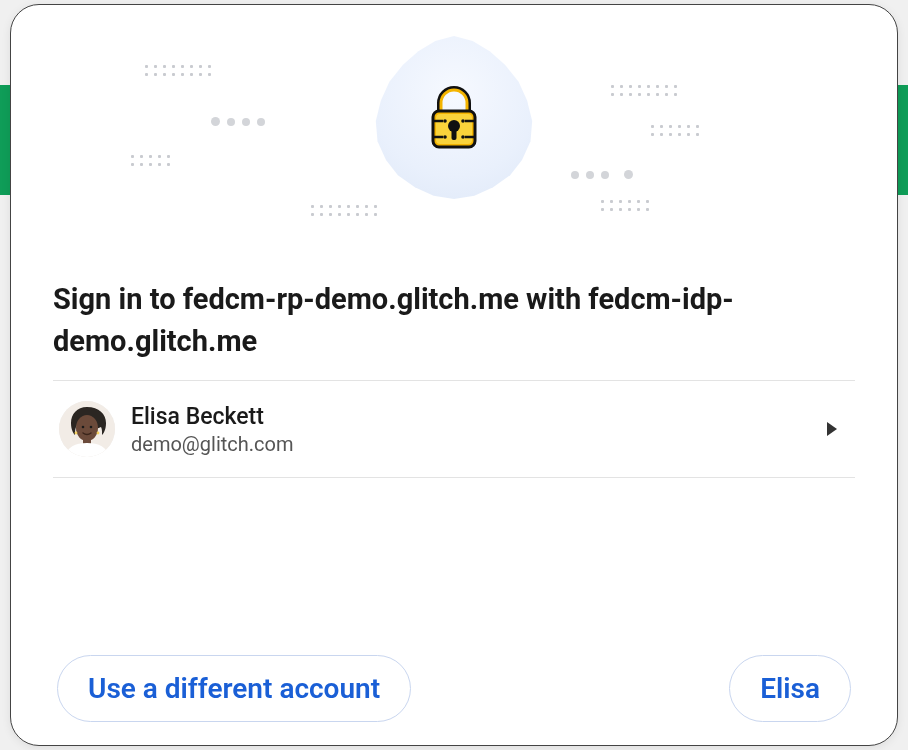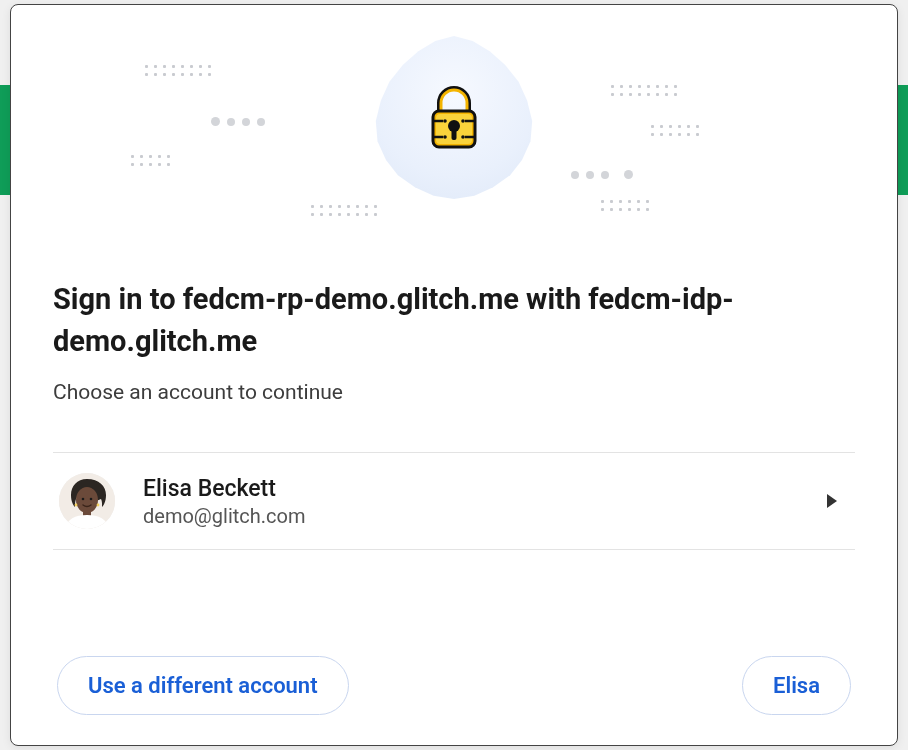--- a/index.html
+++ b/index.html
@@ -20,25 +20,25 @@
       background: #0f9d58;
     }
     .dialog {
       position: absolute;
       top: 4px;
       left: 10px;
       right: 10px;
       bottom: 4px;
       background: #fff;
       border: 1px solid #444;
-      border-radius: 8px;
+      border-radius: 29px;
       box-shadow: 0 2px 10px rgba(0,0,0,0.08);
       display: flex;
       flex-direction: column;
-      padding-bottom: 30px;
+      padding-bottom: 23px;
     }
     .hero {
       height: 225px;
       position: relative;
       display: flex;
       align-items: center;
       justify-content: center;
     }
     .dots-row {
       position: absolute;
@@ -92,21 +92,21 @@
       font-size: 21px;
       color: #3c3c3c;
       margin-bottom: 48px;
     }
     .account-row {
       border-top: 1px solid #e3e3e3;
       border-bottom: 1px solid #e3e3e3;
       padding: 20px 6px 20px 6px;
       display: flex;
       align-items: center;
-      gap: 28px;
+      gap: 16px;
       cursor: pointer;
     }
     .avatar {
       width: 56px;
       height: 56px;
       border-radius: 50%;
       overflow: hidden;
       flex-shrink: 0;
       background: #eee;
     }
@@ -132,21 +132,21 @@
     .button-row {
       display: flex;
       justify-content: space-between;
       padding: 0 4px;
       margin-top: 20px;
     }
     .btn {
       border: 1.5px solid #c9d6ef;
       background: #fff;
       color: #1a5fd6;
-      font-size: 22px;
+      font-size: 28px;
       font-weight: 600;
       padding: 16px 30px;
       border-radius: 999px;
       cursor: pointer;
       font-family: inherit;
     }
   </style>
 </head>
 <body>
 
@@ -285,21 +285,20 @@
 
           <circle cx="31" cy="43" r="6" fill="#111"></circle>
           <rect x="28.5" y="46" width="5" height="11" rx="2" fill="#111"></rect>
         </svg>
       </div>
     </div>
   </div>
 
   <div class="content">
     <h1 class="title">Sign in to fedcm-rp-demo.glitch.me with fedcm-idp-demo.glitch.me</h1>
-    <p class="subtitle">Choose an account to continue</p>
 
     <div class="account-row">
       <div class="avatar">
         <svg viewBox="0 0 56 56" width="56" height="56">
           <rect width="56" height="56" fill="#f2ece6"></rect>
 
           <path d="M28 6 c-10 0 -16 7 -16 16 c0 6 2 10 4 12 l0 -2 c0 -4 1 -7 3 -9 c2 3 8 5 14 5 c4 0 7 -1 9 -2 c1 2 1 4 1 6 l0 2 c2 -2 4 -6 4 -12 c0 -9 -7 -16 -19 -16 z" fill="#2b2622"></path>
 
           <ellipse cx="28" cy="27" rx="11" ry="13" fill="#6b4a3a"></ellipse>
 

